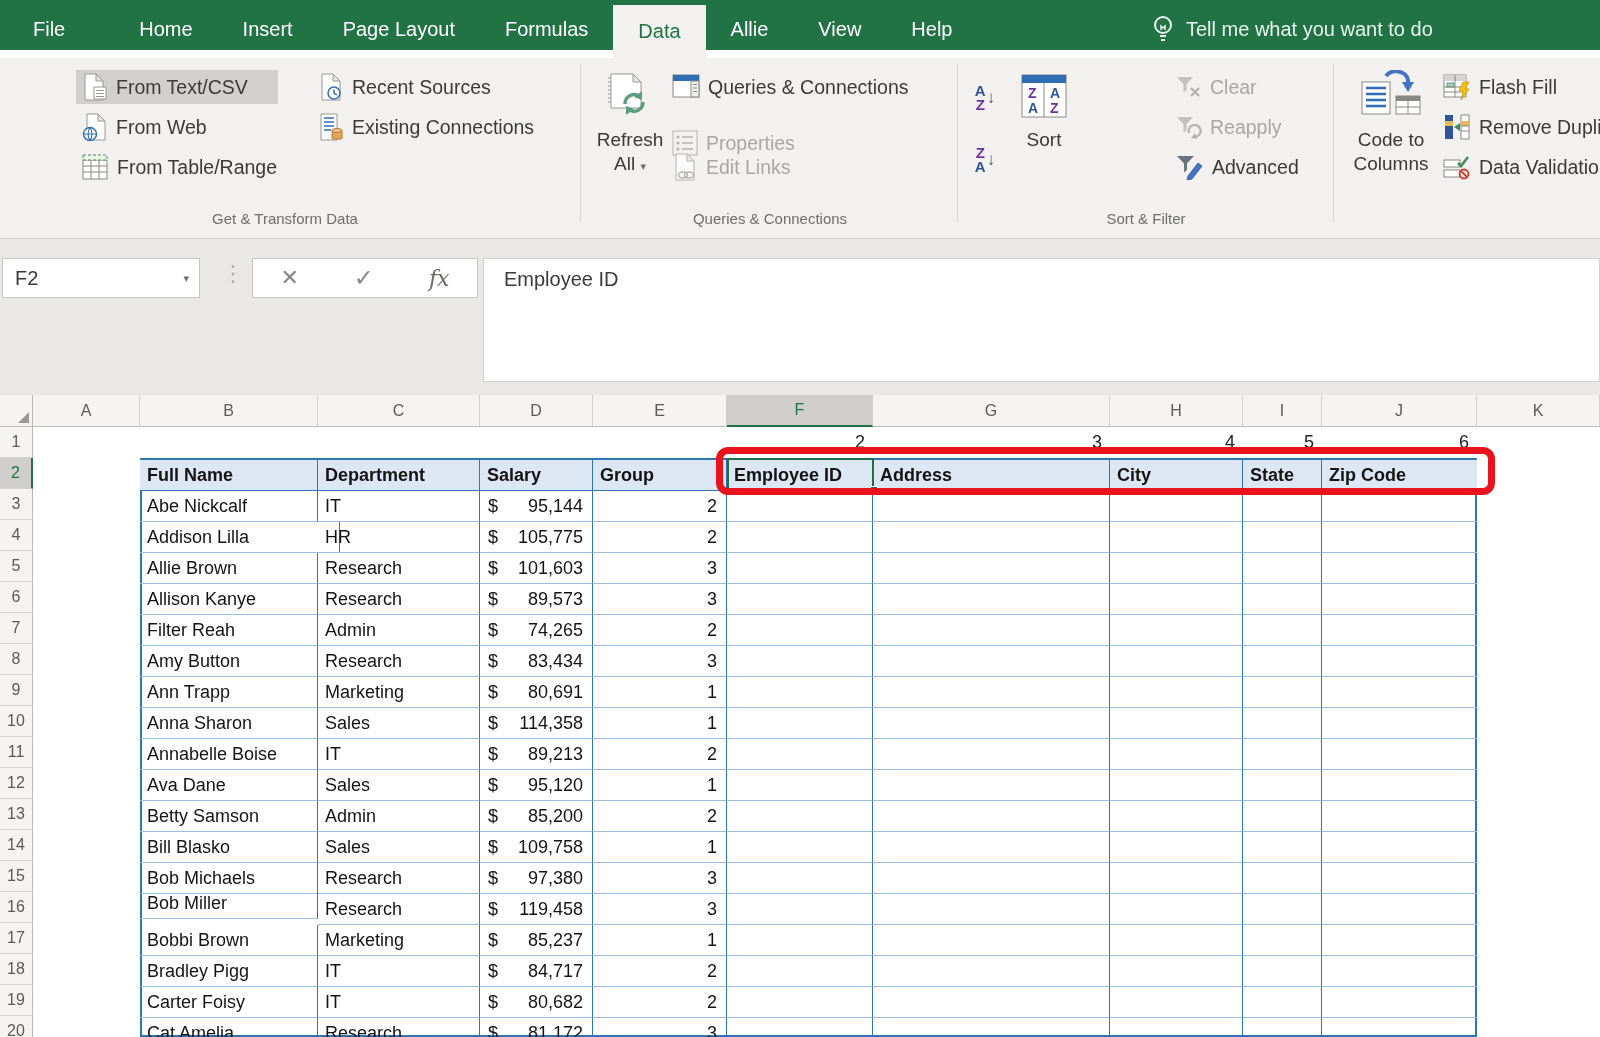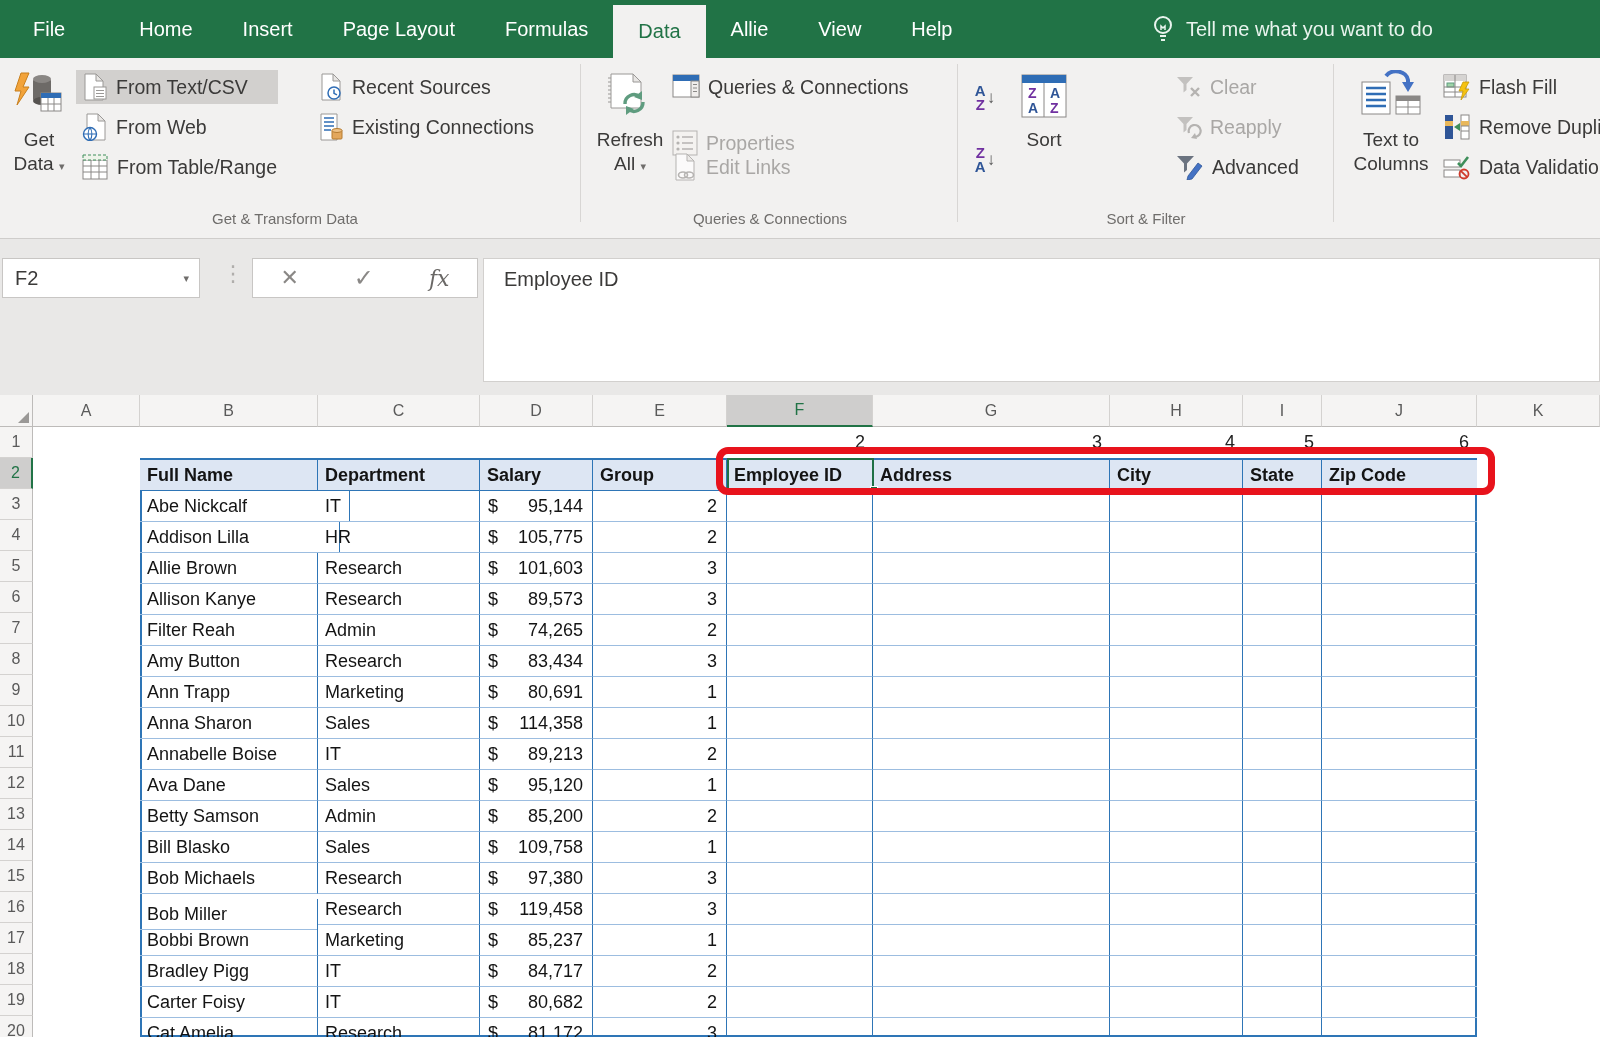--- a/index.html
+++ b/index.html
@@ -1,19 +1,19 @@
 <!DOCTYPE html>
 <html><head>
 <meta charset="utf-8">
 <style>
   html,body{margin:0;padding:0;}
   .canvas{position:relative;width:1600px;height:1037px;overflow:hidden;background:#fff;
           font-family:"Liberation Sans",sans-serif;-webkit-font-smoothing:antialiased;}
   
-  .tabbar{position:absolute;left:0;top:0;width:1600px;height:58px;background:#217346;
+  .tabbar{position:absolute;left:0;top:0;width:1600px;height:50px;background:#217346;
           display:flex;align-items:stretch;padding-left:8px;box-sizing:border-box;}
   .tab{color:#fff;font-size:20px;line-height:58px;padding:0 25px;cursor:default;white-space:nowrap;}
   .tab.file{margin-right:24px;}
   .tab.active{background:#f2f1f0;color:#217346;margin-top:5px;line-height:53px;height:53px;}
   .tellme{position:absolute;left:1152px;top:0;height:58px;display:flex;align-items:center;gap:12px;
           color:#e9f4ee;font-size:20px;}
   
   .ribbon{position:absolute;left:0;top:58px;width:1600px;height:181px;background:#f2f1f0;
           border-bottom:1px solid #cfcdcb;box-sizing:border-box;}
   .vdiv{position:absolute;top:6px;height:158px;width:1px;background:#d8d6d4;}
@@ -99,35 +99,20 @@
         <circle cx="11" cy="11" r="8" fill="none" stroke="#e9f4ee" stroke-width="2"></circle>
         <path d="M8 22h6M9 26h4" stroke="#e9f4ee" stroke-width="2"></path>
         <path d="M9 16v-4l2 2 2-2v4" fill="none" stroke="#e9f4ee" stroke-width="1.5"></path>
       </svg>
       <span>Tell me what you want to do</span>
     </div>
   </div>
 
   <div class="ribbon">
 
-    <div class="big-btn" style="left:6px;width:66px;">
-      <span class="bicon">
-        <svg width="52" height="52" viewBox="0 0 52 52">
-          <polygon points="8,2 16,2 10,16 16,16 4,34 8,20 2,20" fill="#f2a33a" stroke="#c87f1d" stroke-width="1"></polygon>
-          <rect x="20" y="8" width="18" height="22" rx="2" fill="#6d6a67"></rect>
-          <ellipse cx="29" cy="8" rx="9" ry="4" fill="#8a8784"></ellipse>
-          <ellipse cx="29" cy="30" rx="9" ry="4" fill="#55524f"></ellipse>
-          <rect x="28" y="22" width="20" height="18" fill="#fff" stroke="#8a8886"></rect>
-          <rect x="28" y="22" width="20" height="5" fill="#2f6db5"></rect>
-          <path d="M35 27v13M41 27v13M28 33h20" stroke="#8a8886" stroke-width="1"></path>
-        </svg>
-      </span>
-      <span class="blbl">Get</span>
-      <span class="blbl"><span>Data</span> <span class="caret">▾</span></span>
-    </div>
 
     <div class="small-btn hl" style="left:76px;top:12px;width:202px;">
       <svg width="26" height="28" viewBox="0 0 26 28">
         <path d="M3 1h11l7 7v19H3z" fill="#fff" stroke="#9a9896"></path>
         <path d="M14 1l7 7h-7z" fill="#e8e6e4" stroke="#9a9896"></path>
         <rect x="12" y="14" width="12" height="12" fill="#fff" stroke="#9a9896"></rect>
         <path d="M14 17.5h8M14 20.5h8M14 23.5h8" stroke="#9a9896"></path>
       </svg>
       <span>From Text/CSV</span>
     </div>
@@ -275,21 +260,21 @@
         <svg width="62" height="54" viewBox="0 0 62 54">
           <path d="M26 6 a12 10 0 0 1 22 4 v6" fill="none" stroke="#4472c4" stroke-width="4"></path>
           <polygon points="48,22 42,12 54,12" fill="#4472c4"></polygon>
           <rect x="2" y="12" width="28" height="32" fill="#fff" stroke="#8a8886"></rect>
           <path d="M6 18h20M6 24h20M6 30h20M6 36h20" stroke="#2f6db5" stroke-width="2.4"></path>
           <rect x="36" y="26" width="24" height="18" fill="#fff" stroke="#8a8886"></rect>
           <rect x="36" y="26" width="24" height="5" fill="#8a8886"></rect>
           <path d="M48 31v13M36 37h24" stroke="#8a8886"></path>
         </svg>
       </span>
-      <span class="blbl">Text to</span>
+      <span class="blbl">Code to</span>
       <span class="blbl">Columns</span>
     </div>
 
     <div class="small-btn" style="left:1443px;top:12px;">
       <svg width="28" height="26" viewBox="0 0 28 26">
         <rect x="1" y="1" width="22" height="22" fill="#fff" stroke="#8a8886"></rect>
         <rect x="1" y="1" width="22" height="6" fill="#d6d4d2"></rect>
         <rect x="4" y="9" width="7" height="4" fill="#9fd4a8" stroke="#5f9c7f"></rect>
         <path d="M1 13h22M1 18h22M12 1v22" stroke="#8a8886"></path>
         <polygon points="20,8 26,8 22,15 26,15 18,26 20,17 16,17" fill="#f5c211" stroke="#c79a0a" stroke-width="0.8"></polygon>
@@ -379,21 +364,21 @@
       <div class="xtable" style="left: 140px; top: 63px; width: 1337px; height: 579px;">
         <div class="xcell hdr txt" style="left: -2px; top: 0px; width: 178px; height: 31px;">Full Name</div>
         <div class="xcell hdr txt" style="left: 176px; top: 0px; width: 162px; height: 31px;">Department</div>
         <div class="xcell hdr txt" style="left: 338px; top: 0px; width: 113px; height: 31px;">Salary</div>
         <div class="xcell hdr txt" style="left: 451px; top: 0px; width: 134px; height: 31px;">Group</div>
         <div class="xcell hdr txt" style="left: 585px; top: 0px; width: 146px; height: 31px;">Employee ID</div>
         <div class="xcell hdr txt" style="left: 731px; top: 0px; width: 237px; height: 31px;">Address</div>
         <div class="xcell hdr txt" style="left: 968px; top: 0px; width: 133px; height: 31px;">City</div>
         <div class="xcell hdr txt" style="left: 1101px; top: 0px; width: 79px; height: 31px;">State</div>
         <div class="xcell hdr txt last" style="left: 1180px; top: 0px; width: 155px; height: 31px;">Zip Code</div>
-        <div class="xcell txt" style="left: -2px; top: 31px; width: 210px; height: 31px;">Abe Nickcalf</div>
+        <div class="xcell txt" style="left: -2px; top: 31px; width: 178px; height: 31px;">Abe Nickcalf</div>
         <div class="xcell txt" style="left: 176px; top: 31px; width: 162px; height: 31px;">IT</div>
         <div class="xcell sal" style="left: 338px; top: 31px; width: 113px; height: 31px;">
           <span>$</span>
           <span>95,144</span>
         </div>
         <div class="xcell num" style="left: 451px; top: 31px; width: 134px; height: 31px;">2</div>
         <div class="xcell " style="left: 585px; top: 31px; width: 146px; height: 31px;"></div>
         <div class="xcell " style="left: 731px; top: 31px; width: 237px; height: 31px;"></div>
         <div class="xcell " style="left: 968px; top: 31px; width: 133px; height: 31px;"></div>
         <div class="xcell " style="left: 1101px; top: 31px; width: 79px; height: 31px;"></div>
@@ -535,21 +520,21 @@
         <div class="xcell sal" style="left: 338px; top: 403px; width: 113px; height: 31px;">
           <span>$</span>
           <span>97,380</span>
         </div>
         <div class="xcell num" style="left: 451px; top: 403px; width: 134px; height: 31px;">3</div>
         <div class="xcell " style="left: 585px; top: 403px; width: 146px; height: 31px;"></div>
         <div class="xcell " style="left: 731px; top: 403px; width: 237px; height: 31px;"></div>
         <div class="xcell " style="left: 968px; top: 403px; width: 133px; height: 31px;"></div>
         <div class="xcell " style="left: 1101px; top: 403px; width: 79px; height: 31px;"></div>
         <div class="xcell  last" style="left: 1180px; top: 403px; width: 155px; height: 31px;"></div>
-        <div class="xcell txt" style="left: -2px; top: 439px; width: 178px; height: 31px;">Bob Miller</div>
+        <div class="xcell txt" style="left: -2px; top: 428px; width: 178px; height: 31px;">Bob Miller</div>
         <div class="xcell txt" style="left: 176px; top: 434px; width: 162px; height: 31px;">Research</div>
         <div class="xcell sal" style="left: 338px; top: 434px; width: 113px; height: 31px;">
           <span>$</span>
           <span>119,458</span>
         </div>
         <div class="xcell num" style="left: 451px; top: 434px; width: 134px; height: 31px;">3</div>
         <div class="xcell " style="left: 585px; top: 434px; width: 146px; height: 31px;"></div>
         <div class="xcell " style="left: 731px; top: 434px; width: 237px; height: 31px;"></div>
         <div class="xcell " style="left: 968px; top: 434px; width: 133px; height: 31px;"></div>
         <div class="xcell " style="left: 1101px; top: 434px; width: 79px; height: 31px;"></div>

